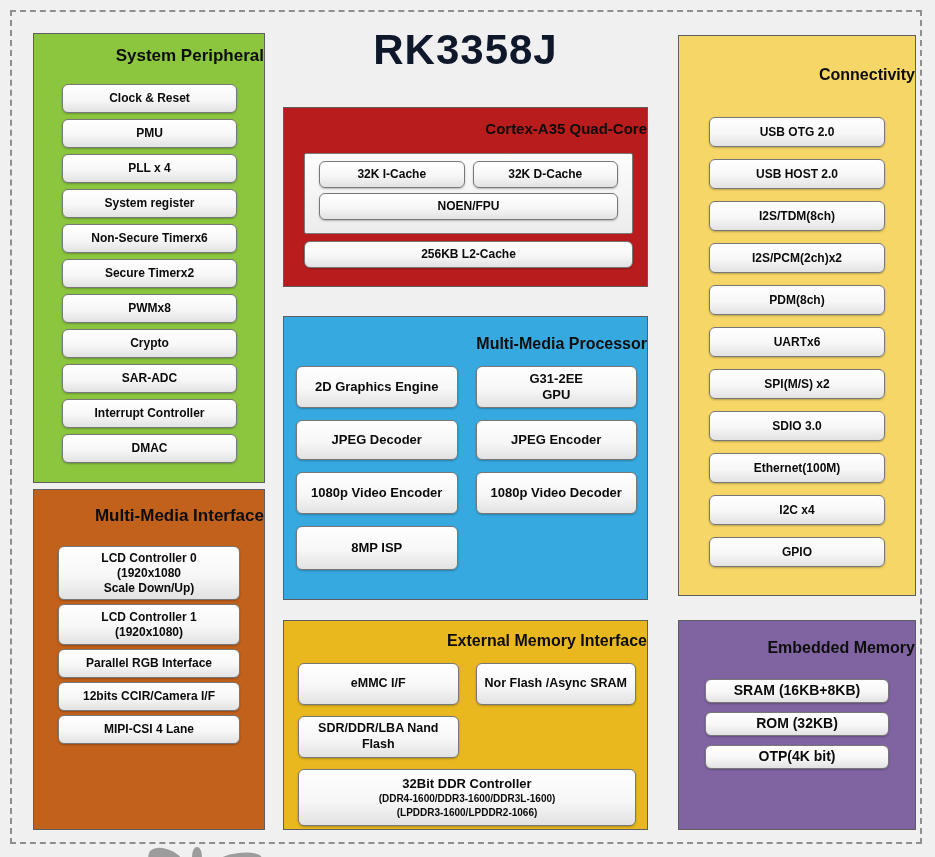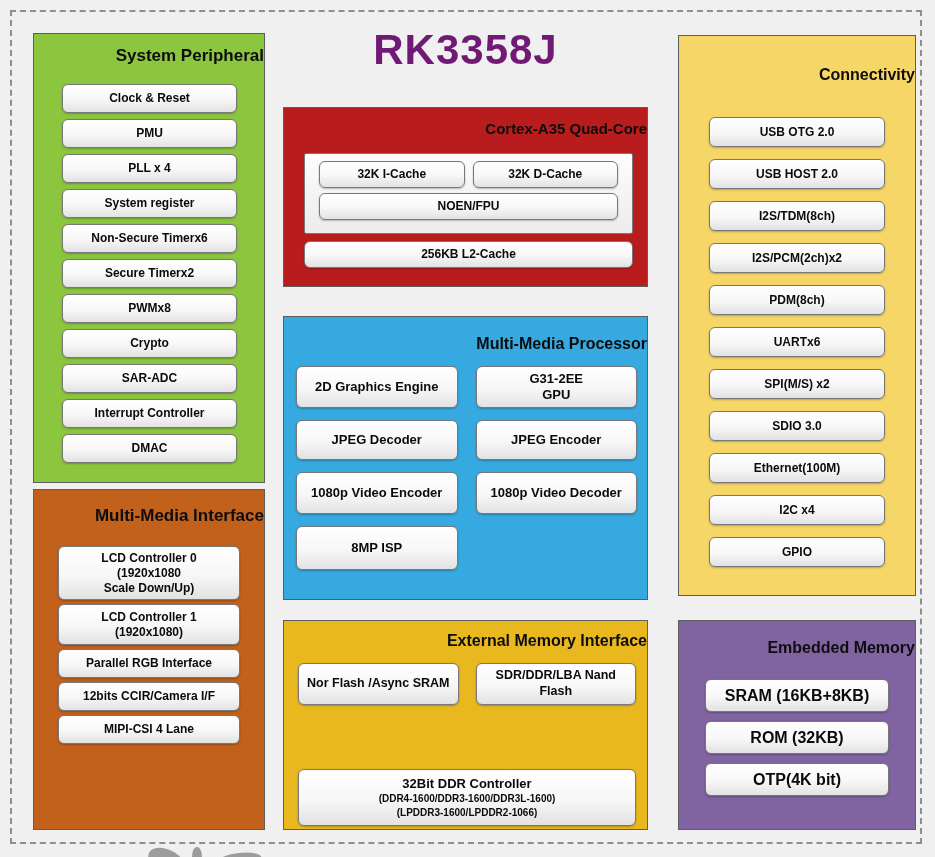--- a/index.html
+++ b/index.html
@@ -6,21 +6,21 @@
   #canvas{
     position:relative;width:935px;height:857px;background:#f0f0f0;
     font-family:"Liberation Sans",sans-serif;overflow:hidden;
   }
   .frame{
     position:absolute;left:10px;top:10px;width:908px;height:830px;
     border:2px dashed #8f8f8f;background:transparent;
   }
   .soc-title{
     position:absolute;left:283px;top:26px;width:365px;text-align:center;
-    font-size:42px;font-weight:bold;color:#701a75;letter-spacing:1px;
+    font-size:42px;font-weight:bold;color:#0f172a;letter-spacing:1px;
   }
   .group{position:absolute;border:1px solid #5e5e5e;box-sizing:border-box;}
   .group-title{
     font-weight:bold;text-align:right;color:#0d0d0d;font-size:17px;
   }
   .chip{
     background:linear-gradient(180deg,#ffffff 0%,#f7f7f7 55%,#e2e2e2 100%);
     border:1px solid #787878;border-radius:6px;
     display:flex;align-items:center;justify-content:center;
     font-weight:bold;font-size:12px;color:#0a0a0a;text-align:center;
@@ -76,21 +76,21 @@
   .ddr-sub{font-size:10px;}
   
   #conn{left:678px;top:35px;width:238px;height:561px;background:#f6d667;}
   #conn .group-title{margin-top:30px;font-size:16px;}
   #conn .col{position:absolute;top:81px;left:30px;right:30px;display:flex;flex-direction:column;gap:12px;}
   #conn .chip{height:30px;}
   
   #emb{left:678px;top:620px;width:238px;height:210px;background:#8064a2;}
   #emb .group-title{margin-top:18px;font-size:16px;}
   #emb .col{position:absolute;top:58px;left:26px;right:26px;display:flex;flex-direction:column;gap:9px;}
-  #emb .chip{height:33px;font-size:16px;}
+  #emb .chip{height:24px;font-size:14px;}
   
   .wm{position:absolute;left:148px;top:847px;width:150px;height:10px;overflow:hidden;}
   .wm i{display:inline-block;background:#9c9c9c;border-radius:45%;}
   .wm i:nth-child(1){width:34px;height:20px;transform:rotate(18deg);margin-right:10px;}
   .wm i:nth-child(2){width:10px;height:22px;margin-right:16px;}
   .wm i:nth-child(3){width:44px;height:16px;transform:rotate(-6deg);}
 </style>
 </head>
 <body>
 
@@ -152,20 +152,21 @@
       <div class="chip">JPEG Encoder</div>
       <div class="chip">1080p Video Encoder</div>
       <div class="chip">1080p Video Decoder</div>
       <div class="chip">8MP ISP</div>
     </div>
   </div>
 
   <div class="group" id="emi">
     <div class="group-title">External Memory Interface</div>
     <div class="grid">
+      <div class="chip">eMMC I/F</div>
       <div class="chip">Nor Flash /Async SRAM</div>
       <div class="chip">SDR/DDR/LBA Nand
 Flash</div>
     </div>
     <div class="chip ddr-chip">
       <div class="ddr-title">32Bit DDR Controller</div>
       <div class="ddr-sub">(DDR4-1600/DDR3-1600/DDR3L-1600)</div>
       <div class="ddr-sub">(LPDDR3-1600/LPDDR2-1066)</div>
     </div>
   </div>

